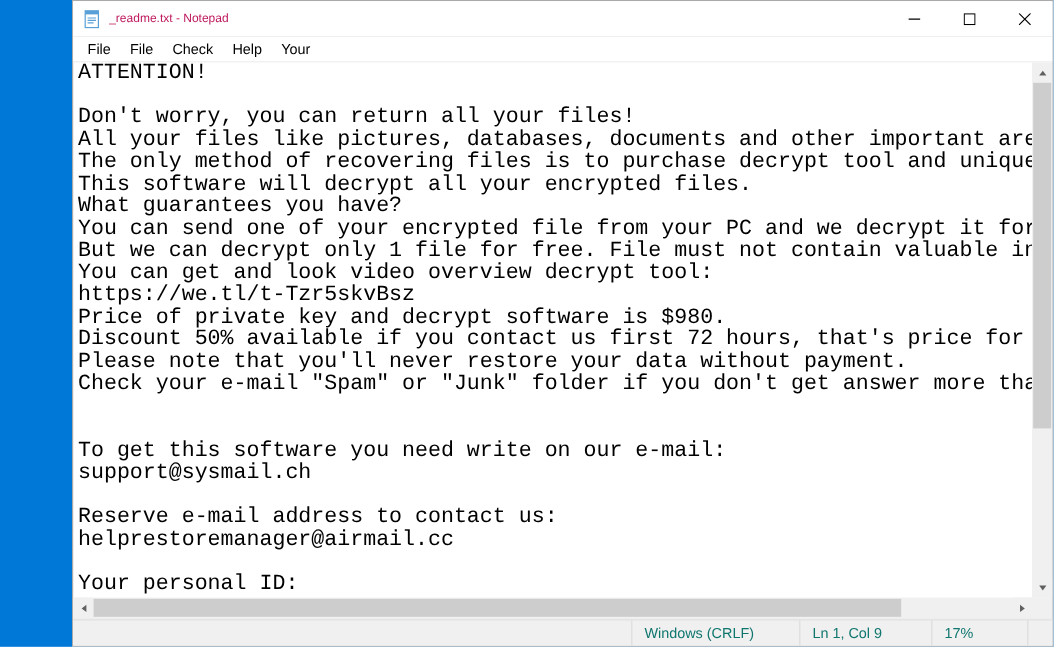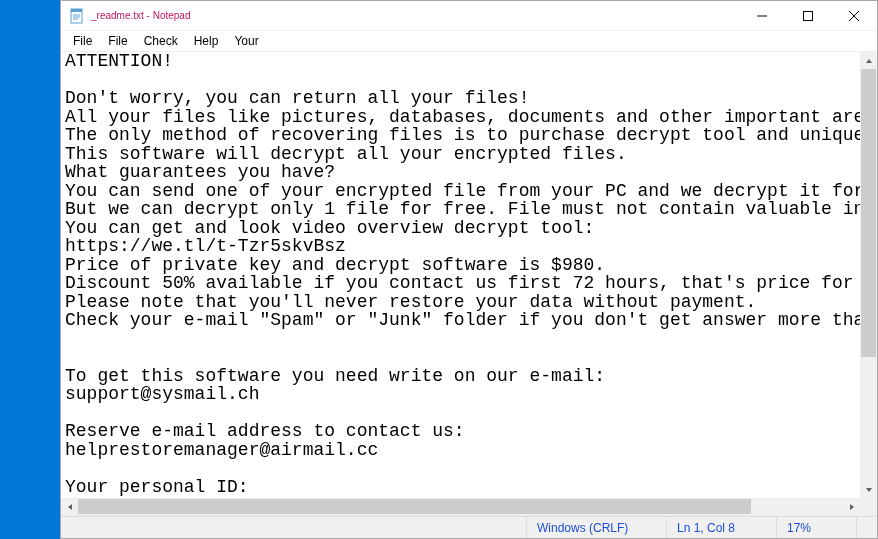--- a/index.html
+++ b/index.html
@@ -102,21 +102,21 @@
     .thumb-v{position:absolute;left:1px;right:1px;top:0;height:70%;background:#cdcdcd;}
     .thumb-h{position:absolute;top:1px;bottom:1px;left:0;width:88%;background:#cdcdcd;}
     .corner{position:absolute;right:0;bottom:0;width:17px;height:17px;background:#f0f0f0;}
     
     .statusbar {
       height: 22px;
       background:#f0f0f0;
       border-top:1px solid #ddd;
       display:flex;
       font-size:12px;
-      color:#1d4ed8;
+      color:#0f766e;
     }
     .statusbar .cell{
       border-left:1px solid #ddd;
       padding:2px 10px;
       display:flex;align-items:center;
     }
     .statusbar .first{flex:1;border-left:none;}
     .statusbar .enc{width:140px;}
     .statusbar .pos{width:110px;}
     .statusbar .zoom{width:80px;}
@@ -239,18 +239,18 @@
             <polygon points="2,1 6,4 2,7" fill="#606060"></polygon>
           </svg>
         </div>
     </div>
     <div class="corner"></div>
   </div>
 
   <div class="statusbar">
     <div class="cell first"></div>
     <div class="cell enc">Windows (CRLF)</div>
-    <div class="cell pos">Ln 1, Col 8</div>
+    <div class="cell pos">Ln 1, Col 9</div>
     <div class="cell zoom">17%</div>
     <div class="cell pad"></div>
   </div>
 
 </div>
 
 </body></html>

